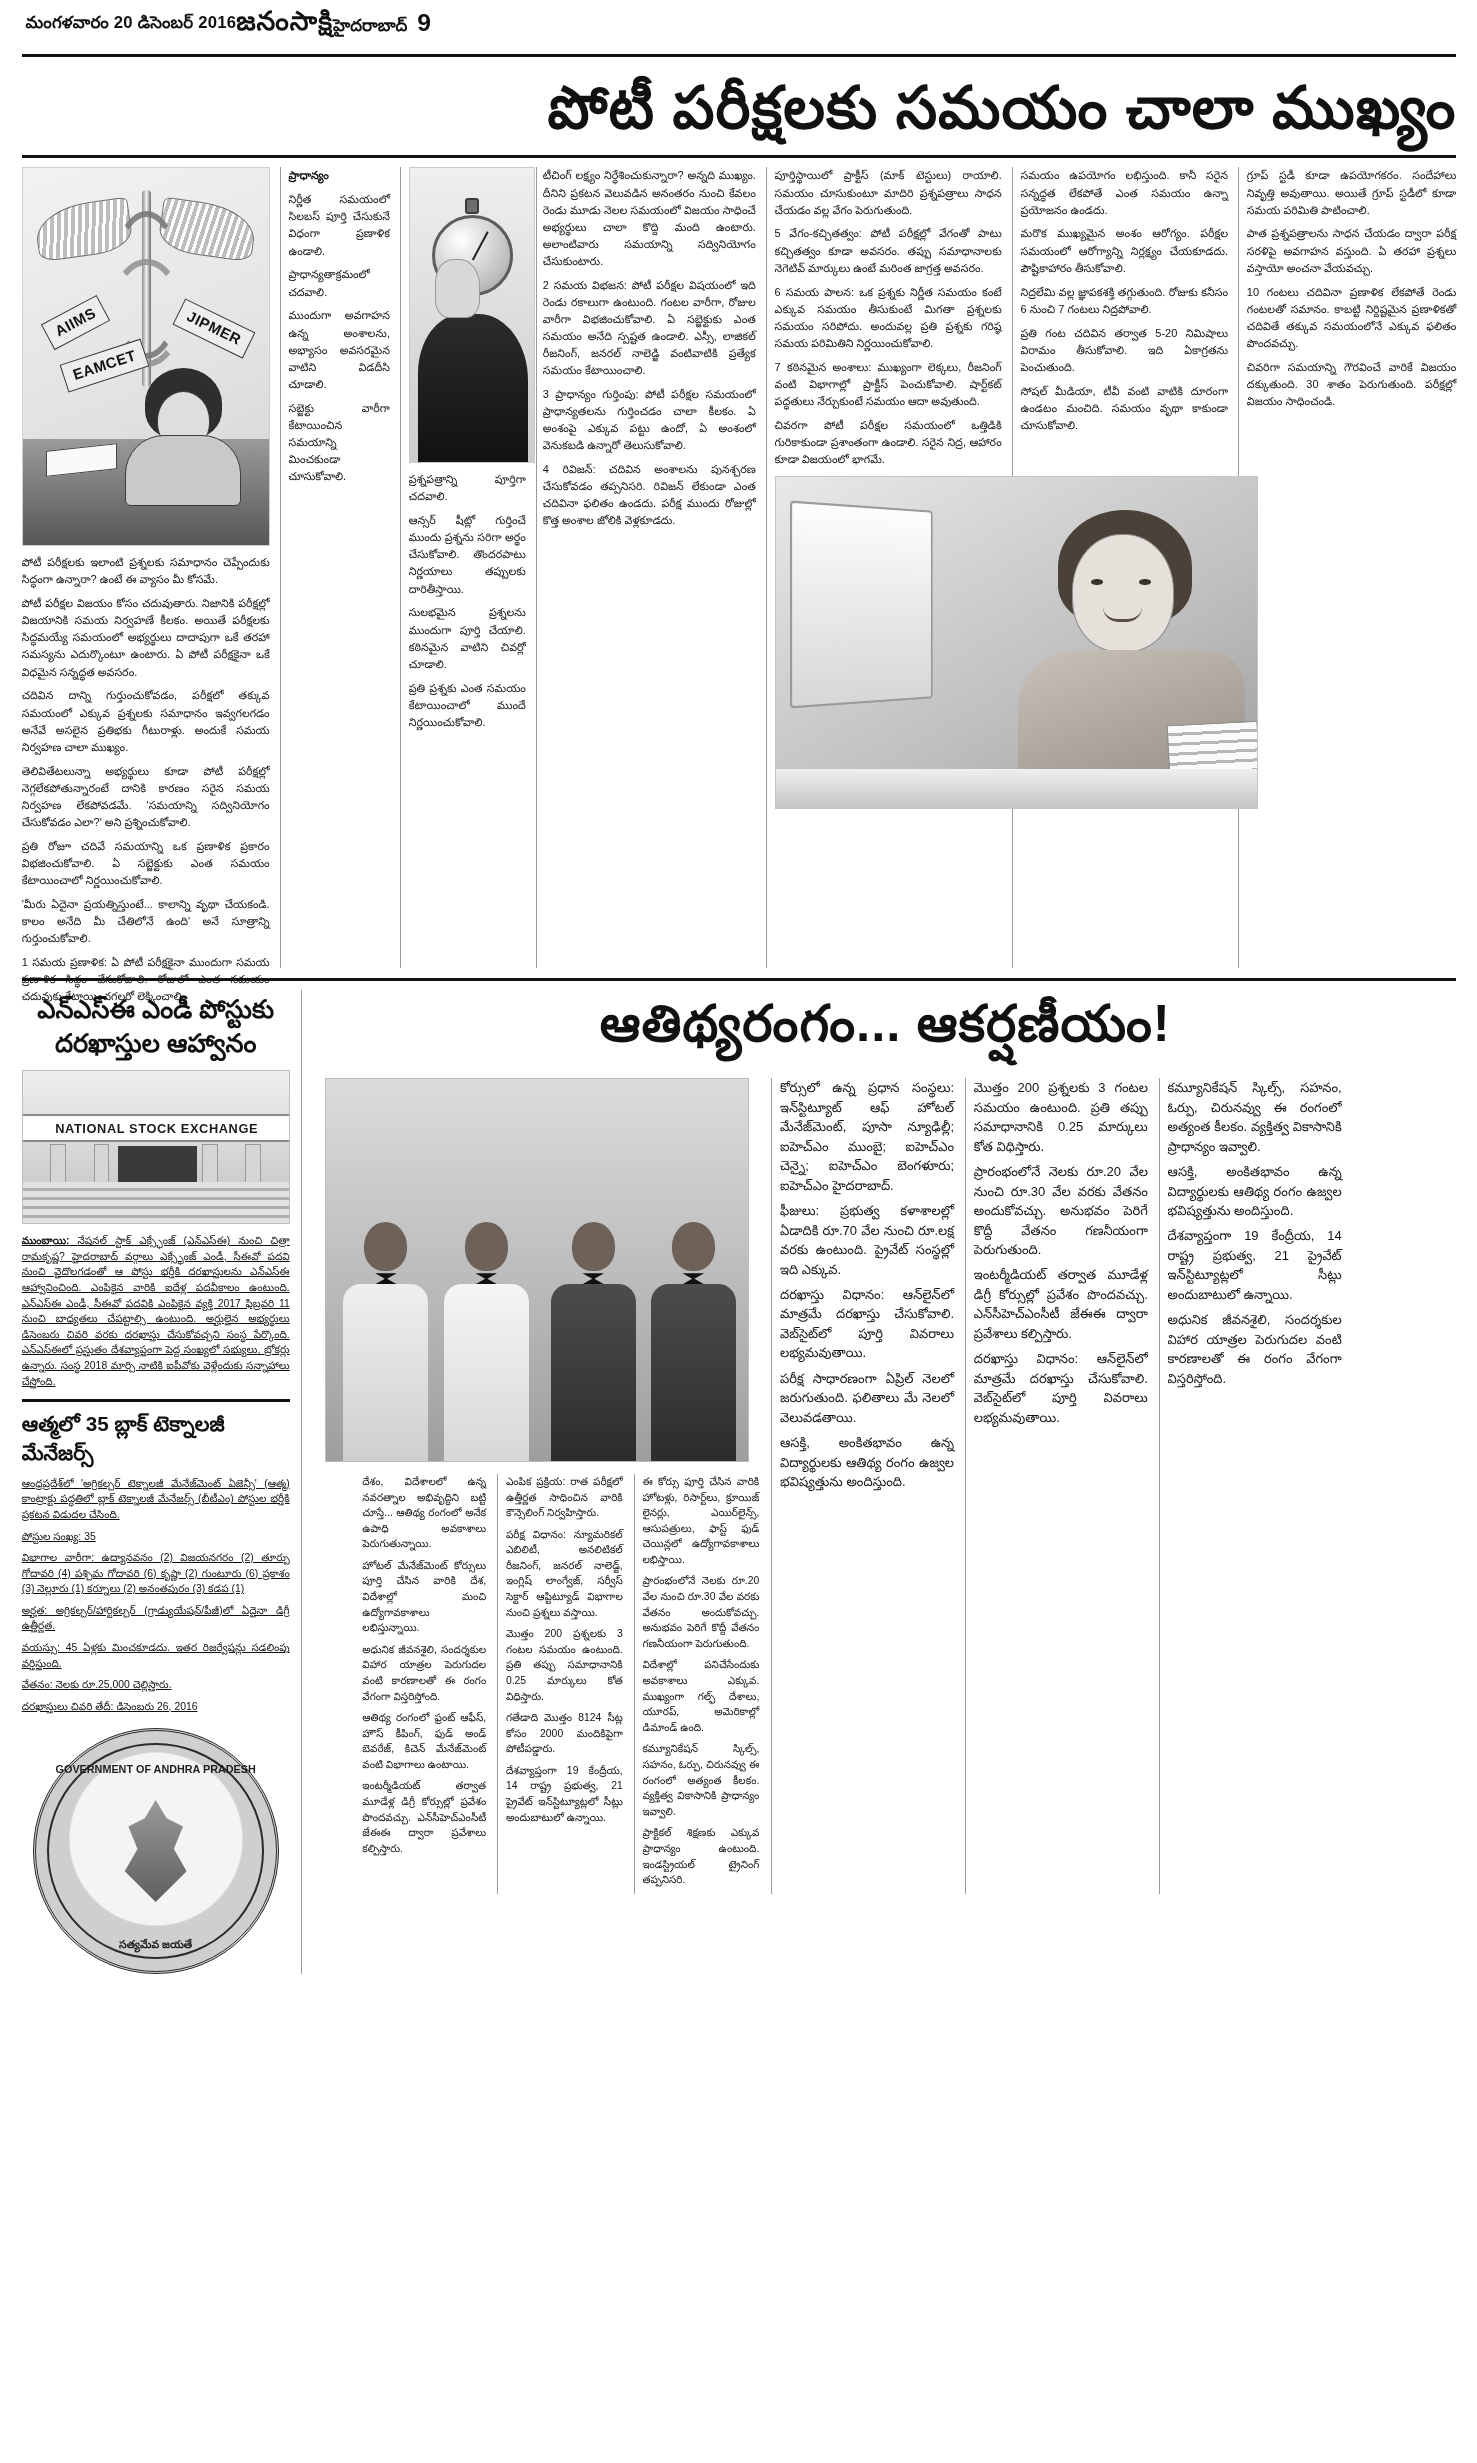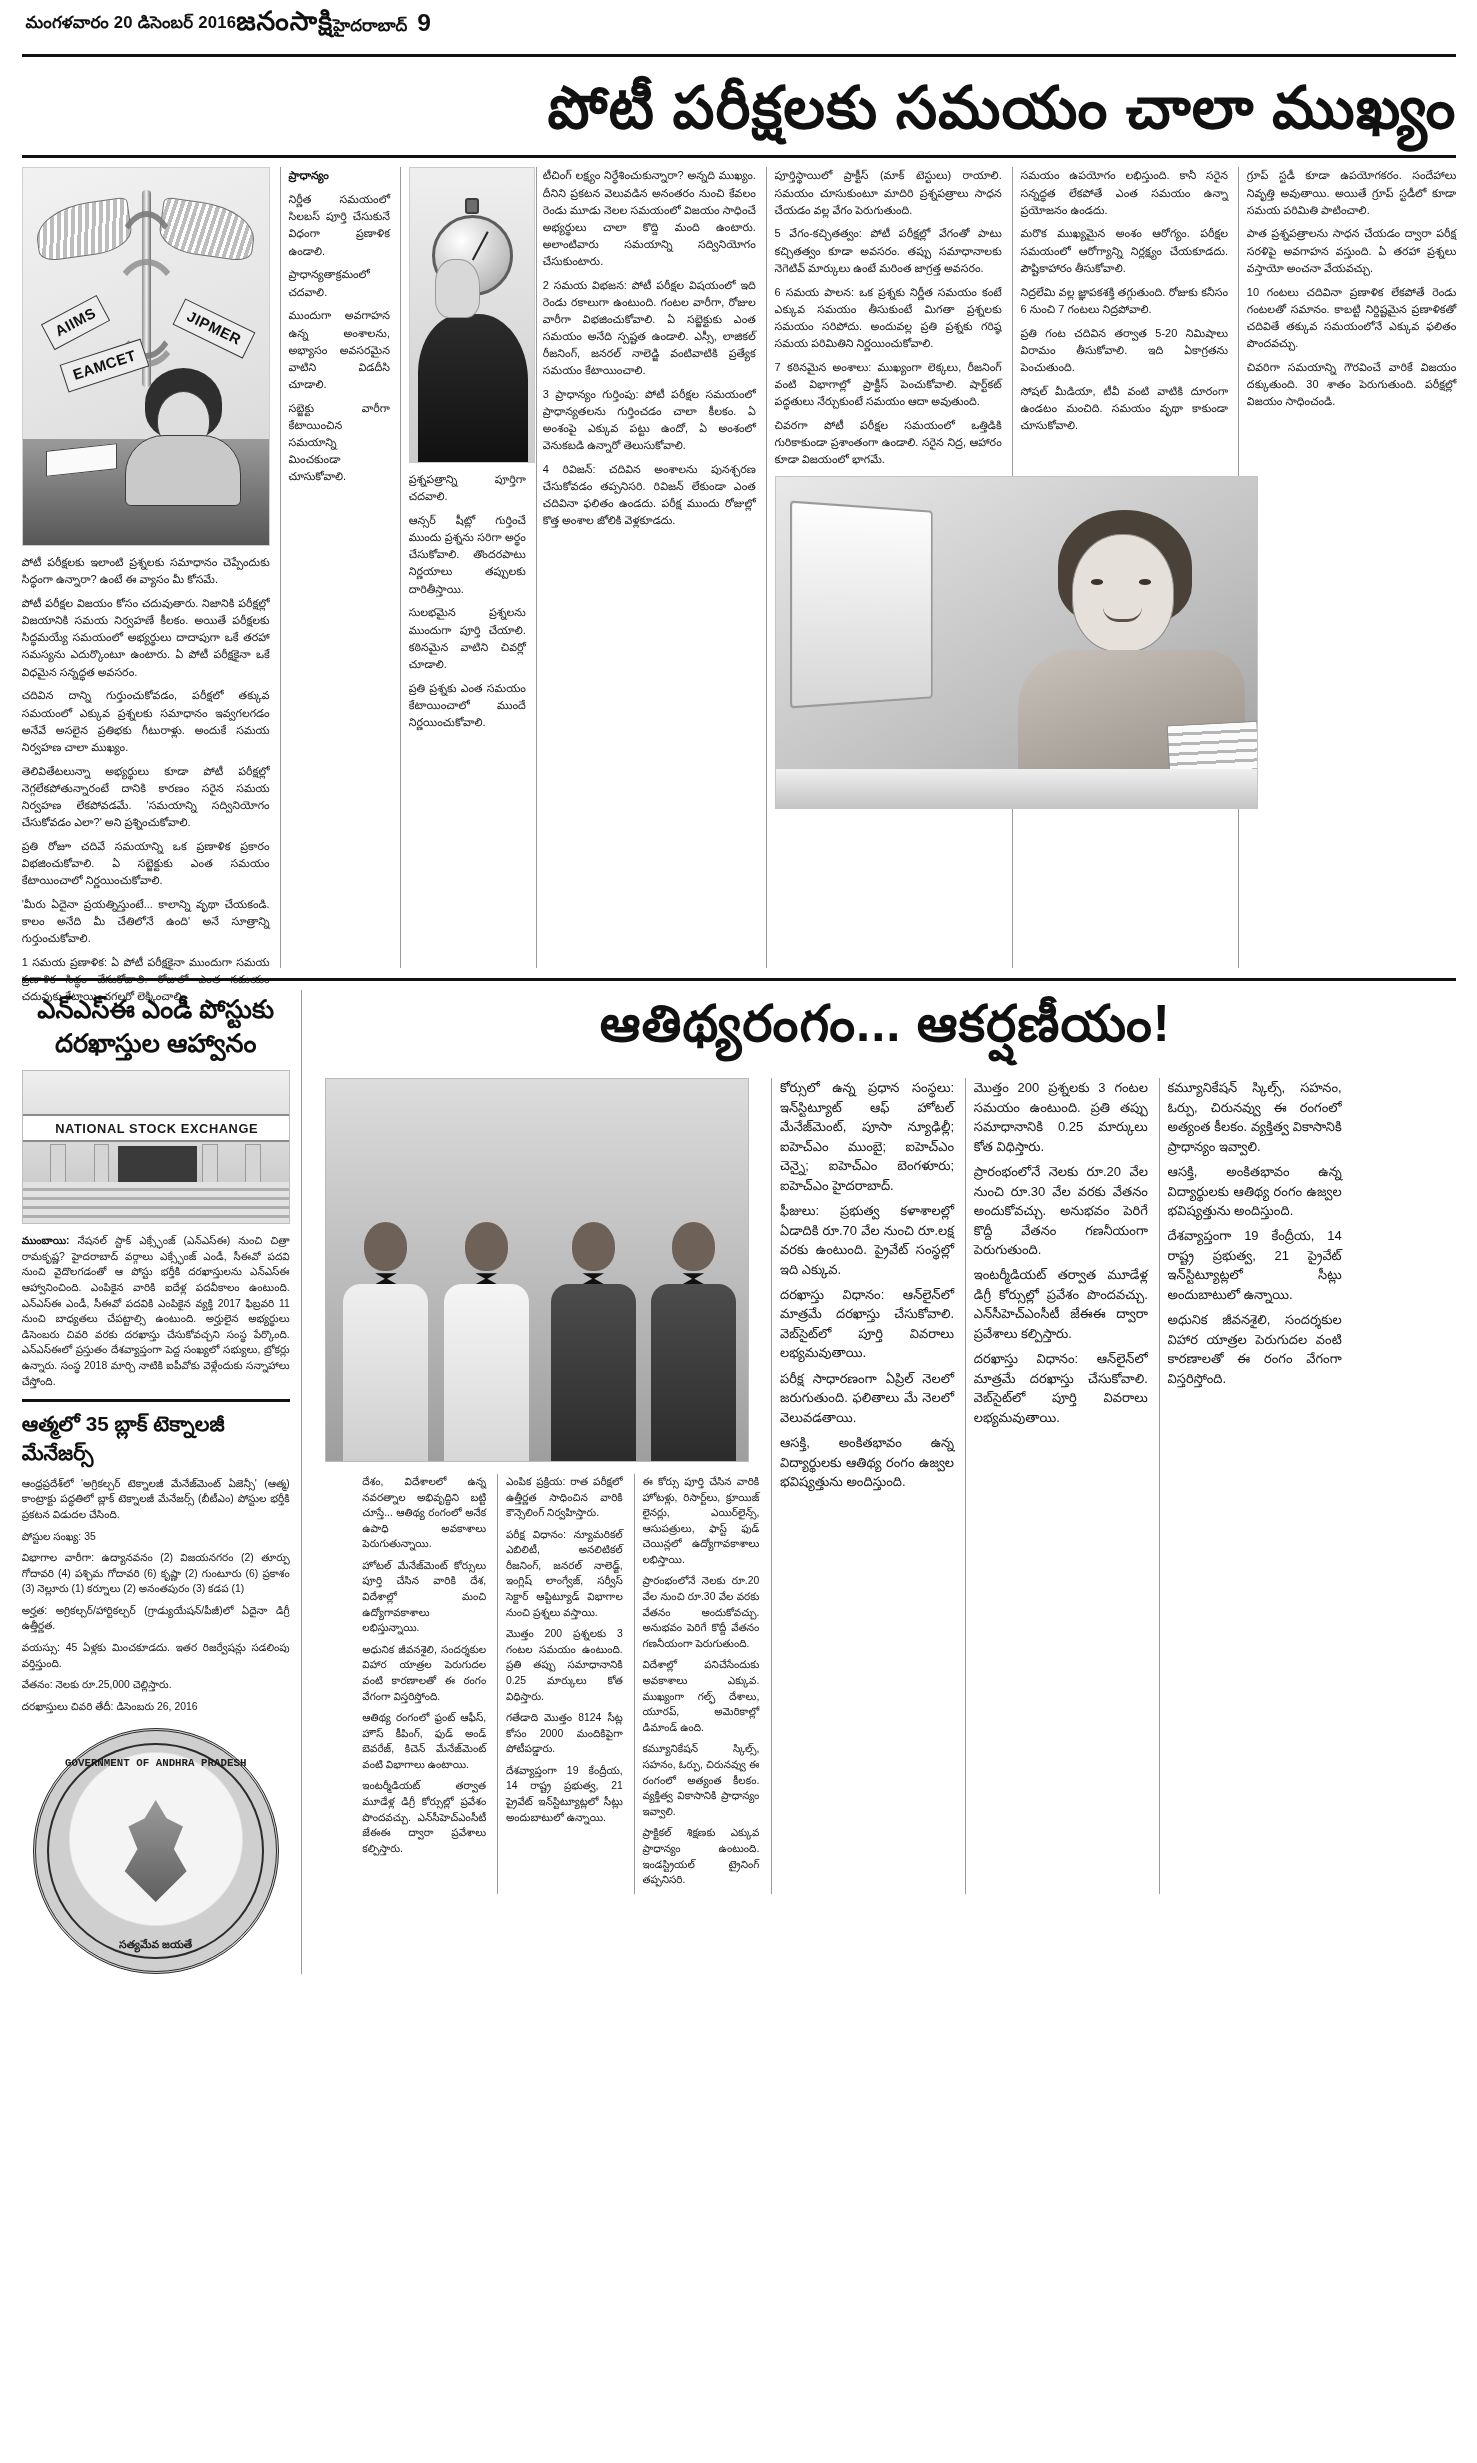--- a/index.html
+++ b/index.html
@@ -284,21 +284,21 @@
     border: 3.9px double #2b2b2b;
     position: relative;
     display: flex; align-items: center; justify-content: center;
   }
   .emblem-ring {
     position: absolute; inset: 11.8px; border: 2px solid #2b2b2b; border-radius: 50%;
   }
   .emblem-top, .emblem-bottom {
     position: absolute; width: 100%; text-align: center; font-size: 10.8px; font-weight: bold; color: #1d1d1d;
   }
-  .emblem-top { top: 26px; font-family: Liberation Mono, monospace; }
+  .emblem-top { top: 32px; }
   .emblem-bottom { bottom: 17.7px; }
   .emblem-core {
     width: 91px; height: 102px;
     background: linear-gradient(180deg,#9a9a9a,#5f5f5f);
     clip-path: polygon(50% 0,62% 18%,80% 26%,70% 48%,84% 70%,50% 100%,16% 70%,30% 48%,20% 26%,38% 18%);
   }
 
   .three-cols { display: flex; gap: 10.8px; margin-top: 11.8px; margin-left: 48px; }
   .tc { width: 156px; font-size: 10.4px; line-height: 1.5; text-align: justify; }
   .tc p { margin: 0 0 5.9px 0; }
@@ -306,21 +306,21 @@
   .right-cols { display: flex; gap: 10.8px; }
   .rc { width: 183px; font-size: 13px; line-height: 1.5; text-align: justify; }
   .rc p { margin: 0 0 5.9px 0; }
 
   .vline { border-left: 1px solid #9a9a9a; }
   .hr-thick { border: none; border-top: 3px solid #111; margin: 9.9px 0; }
   .boxed-head {
     font-size: 20.7px; font-weight: bold; margin: 5.9px 0 5.9px 0;
   }
   .small-note { font-size: 10.4px; line-height: 1.5; text-align: justify; }
-  .small-note p { margin: 0 0 5.9px 0; }
+  .small-note p { margin: 0 0 5.9px 0; text-decoration: underline; }
 </style>
 </head>
 <body>
 
 <div class="page">
 
   <div class="masthead">
     <div class="mast-date">మంగళవారం 20 డిసెంబర్ 2016</div>
     <div class="mast-logo">జనంసాక్షి</div>
     <div class="mast-right">

